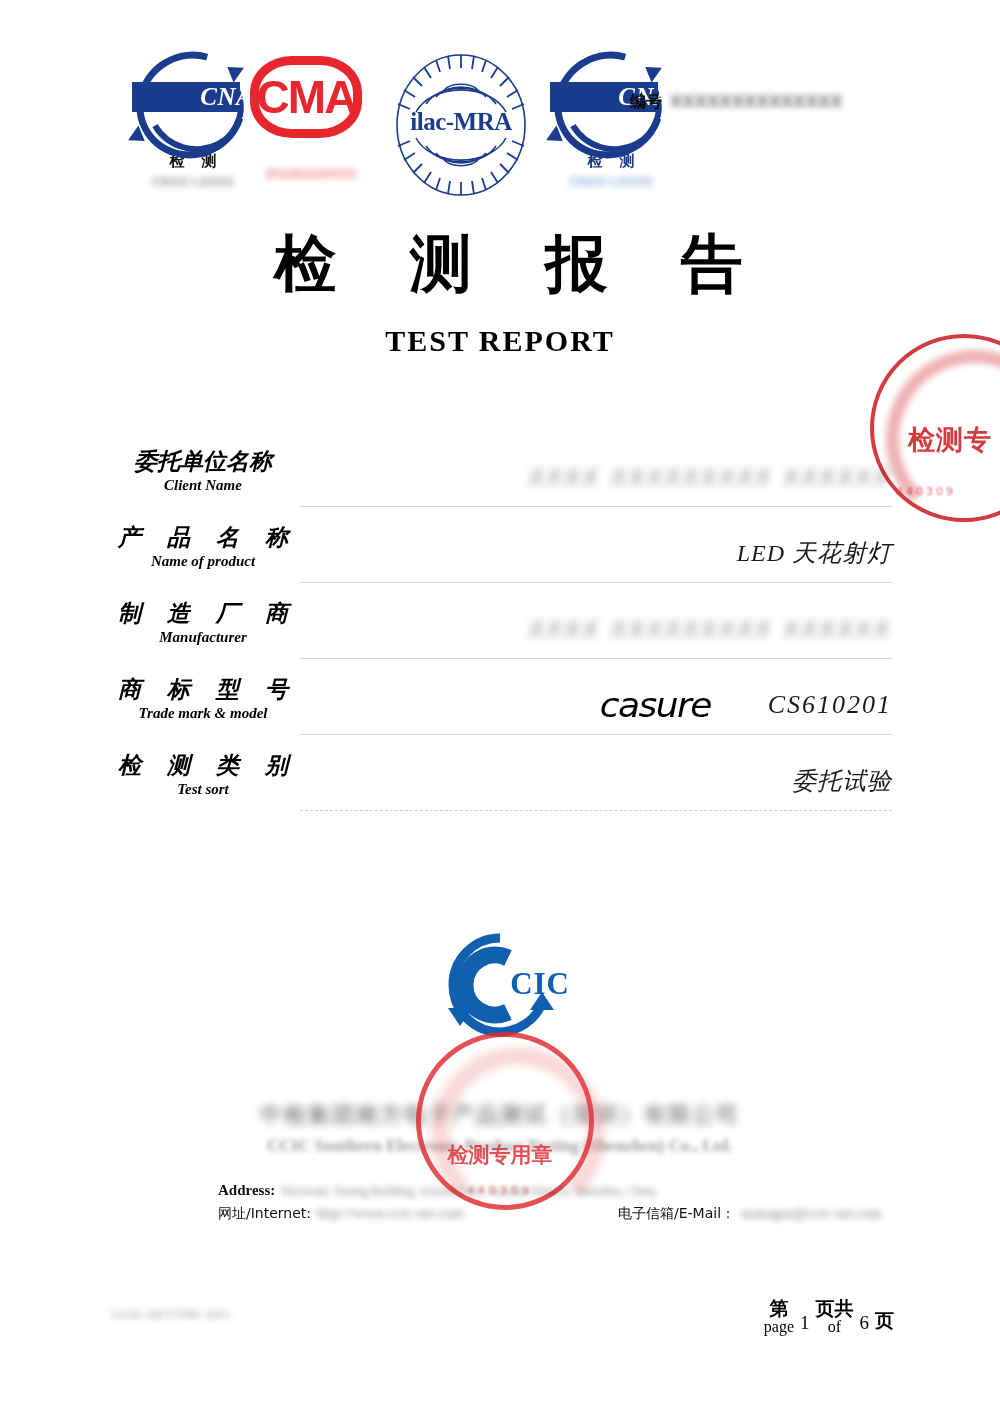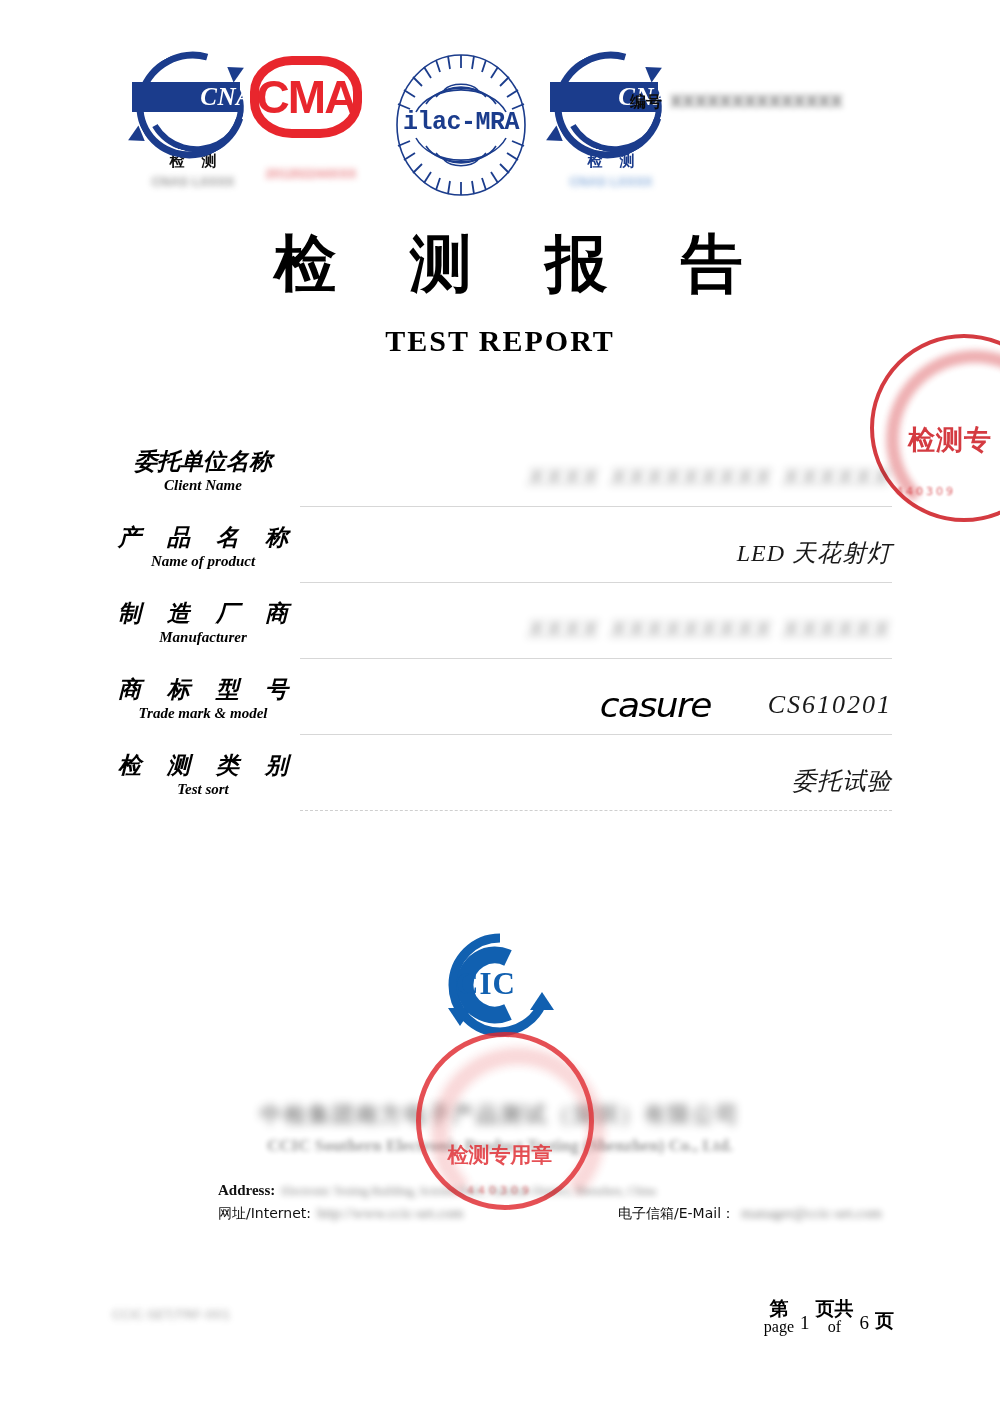--- a/index.html
+++ b/index.html
@@ -151,21 +151,21 @@
     width: 150px;
     height: 146px;
   }
   .ilac-mark svg { position: absolute; left: 0; top: 0; }
   .ilac-mark .ilac-text {
     position: absolute;
     left: 0; top: 56px;
     width: 150px;
     text-align: center;
     color: #1b3c8c;
-    font-family: Liberation Mono, monospace;
+    font-family: Liberation Serif, serif;
     font-weight: bold;
     font-size: 25px;
     letter-spacing: -0.5px;
   }
 
   
   .report-no {
     position: absolute;
     left: 630px;
     top: 92px;
@@ -324,21 +324,21 @@
     left: 430px;
     top: 930px;
     width: 140px;
     height: 110px;
   }
   .cic svg { position: absolute; left: 0; top: 0; }
   .cic .cic-text {
     position: absolute;
     left: 0; top: 36px;
     width: 140px;
-    text-align: left;
+    text-align: right;
     color: #1160b0;
     font-family: "Liberation Serif", serif;
     font-weight: bold;
     font-size: 31px;
     letter-spacing: 1px;
     padding-left: 26px;
     box-sizing: border-box;
   }
 
   

